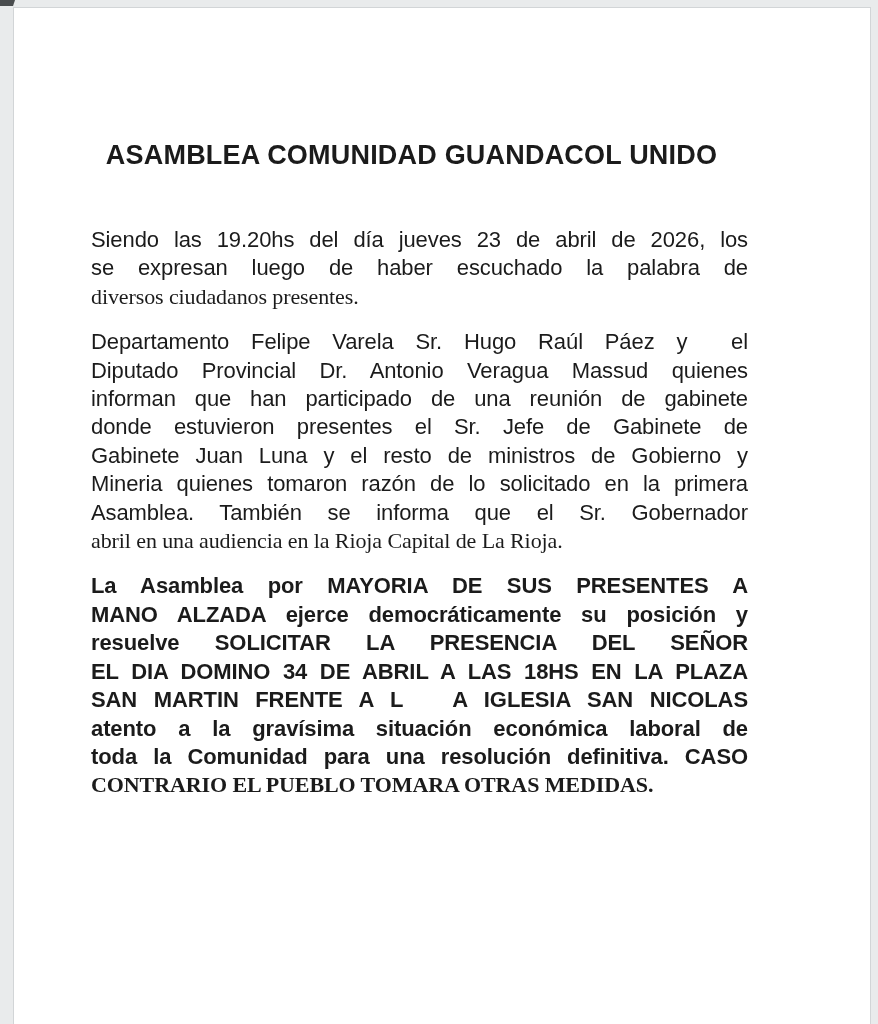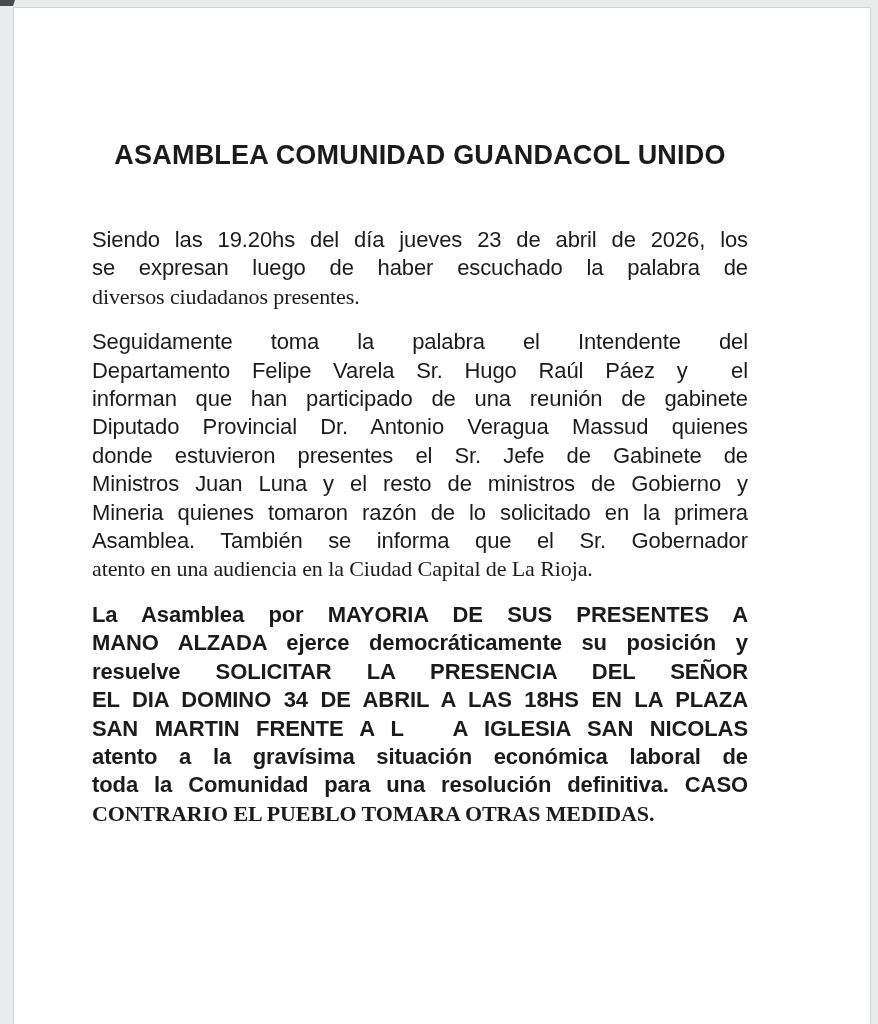--- a/index.html
+++ b/index.html
@@ -34,34 +34,34 @@
     top: 7px;
     right: 7px;
     bottom: 0;
     background: #ffffff;
     border-left: 1px solid #d2d5d7;
     border-top: 1px solid #d2d5d7;
     border-right: 1px solid #d2d5d7;
     box-sizing: border-box;
   }
   .content {
-    padding: 130px 122px 0 78px;
+    padding: 130px 122px 0 61px;
     color: #1b1b1b;
   }
   .doc-title {
     margin: 0 0 54px 0;
     font-size: 27px;
     font-weight: 700;
     line-height: 34px;
     text-align: center;
     letter-spacing: 0.2px;
     white-space: nowrap;
   }
   .para {
-    margin: 0 0 17px 0;
+    margin: 0 0 17px 16px;
     font-size: 22px;
     line-height: 28.4px;
     letter-spacing: -0.1px;
   }
   .para.bold {
     font-weight: 700;
   }
   .ln {
     text-align: justify;
     text-align-last: justify;
@@ -82,29 +82,28 @@
 
       <h1 class="doc-title">ASAMBLEA COMUNIDAD GUANDACOL UNIDO</h1>
 
       <div class="para">
         <div class="ln">Siendo las 19.20hs del día jueves 23 de abril de 2026, los</div>
         <div class="ln">se expresan luego de haber escuchado la palabra de</div>
         <div class="ln last">diversos ciudadanos presentes.</div>
       </div>
 
       <div class="para">
-        <div class="ln">Seguidamente toma la palabra el Intendente del</div>
         <div class="ln">Departamento Felipe Varela Sr. Hugo Raúl Páez y &nbsp;el</div>
+        <div class="ln">Diputado Provincial Dr. Antonio Veragua Massud quienes</div>
         <div class="ln">informan que han participado de una reunión de gabinete</div>
-        <div class="ln">Diputado Provincial Dr. Antonio Veragua Massud quienes</div>
         <div class="ln">donde estuvieron presentes el Sr. Jefe de Gabinete de</div>
-        <div class="ln">Ministros Juan Luna y el resto de ministros de Gobierno y</div>
+        <div class="ln">Gabinete Juan Luna y el resto de ministros de Gobierno y</div>
         <div class="ln">Mineria quienes tomaron razón de lo solicitado en la primera</div>
         <div class="ln">Asamblea. También se informa que el Sr. Gobernador</div>
-        <div class="ln last">atento en una audiencia en la Ciudad Capital de La Rioja.</div>
+        <div class="ln last">abril en una audiencia en la Rioja Capital de La Rioja.</div>
       </div>
 
       <div class="para bold">
         <div class="ln">La Asamblea por MAYORIA DE SUS PRESENTES A</div>
         <div class="ln">MANO ALZADA ejerce democráticamente su posición y</div>
         <div class="ln">resuelve SOLICITAR LA PRESENCIA DEL SEÑOR</div>
         <div class="ln">EL DIA DOMINO 34 DE ABRIL A LAS 18HS EN LA PLAZA</div>
         <div class="ln">SAN MARTIN FRENTE A L&nbsp;&nbsp; A IGLESIA SAN NICOLAS</div>
         <div class="ln">atento a la gravísima situación económica laboral de</div>
         <div class="ln">toda la Comunidad para una resolución definitiva. CASO</div>

